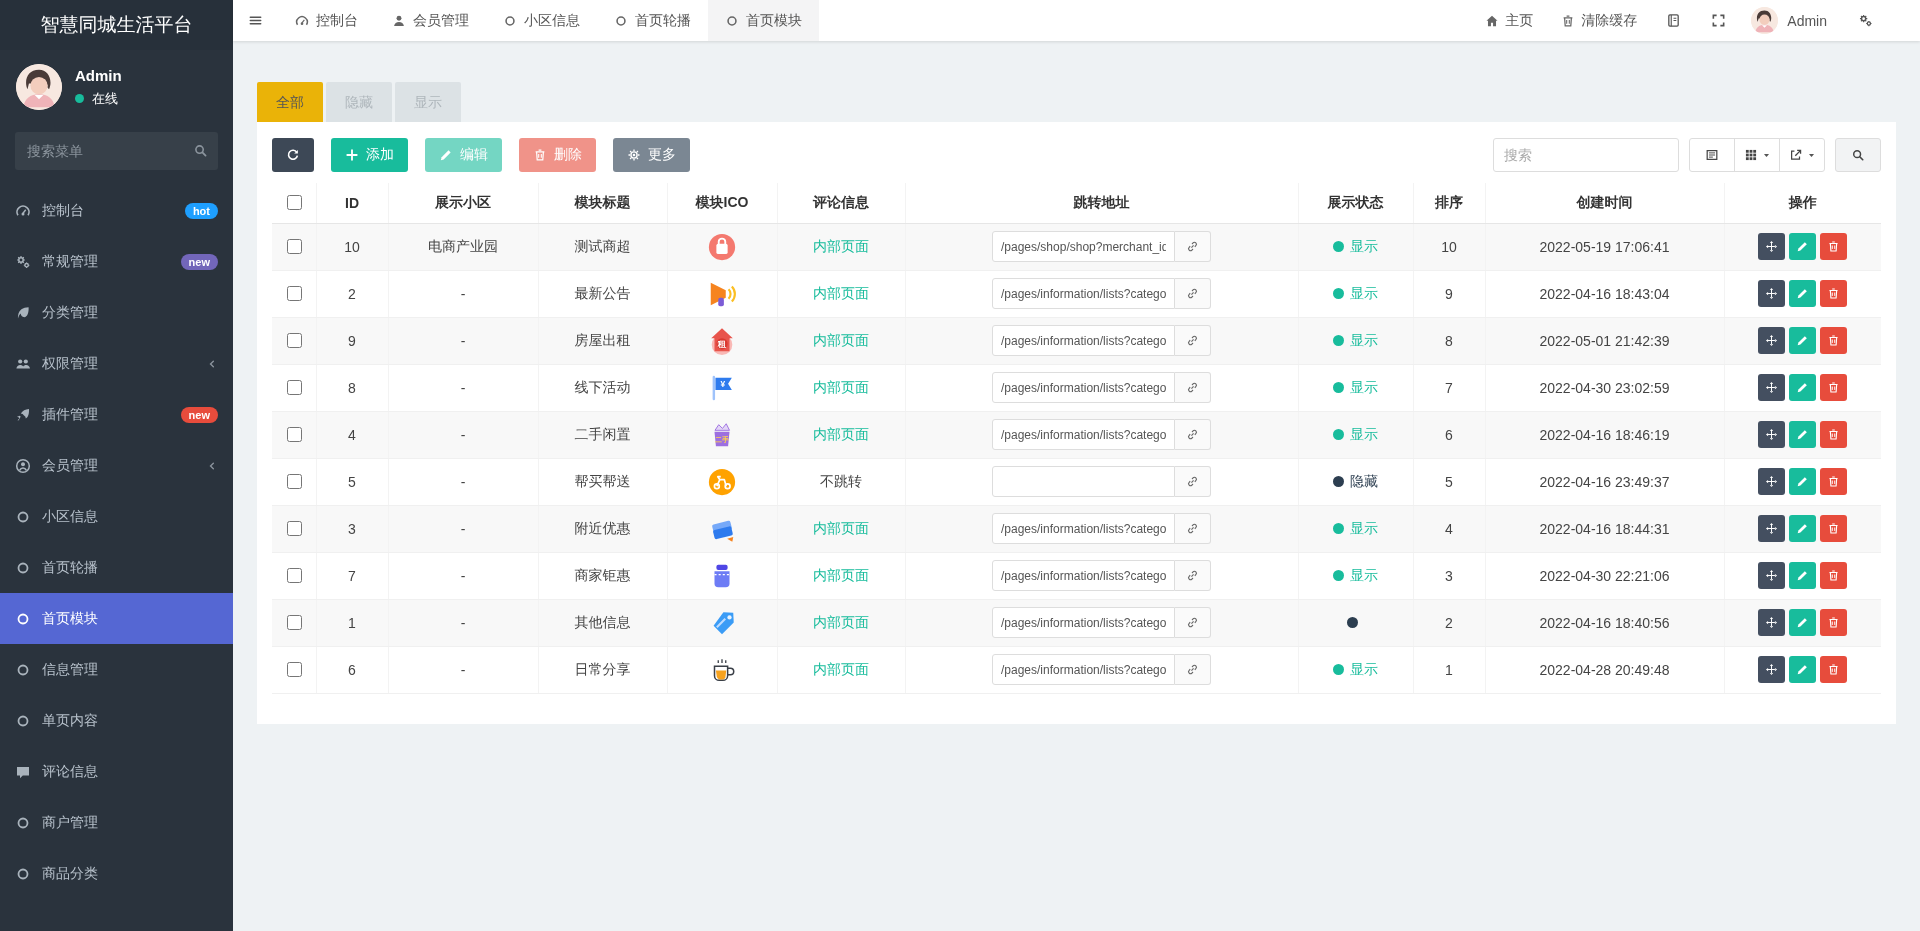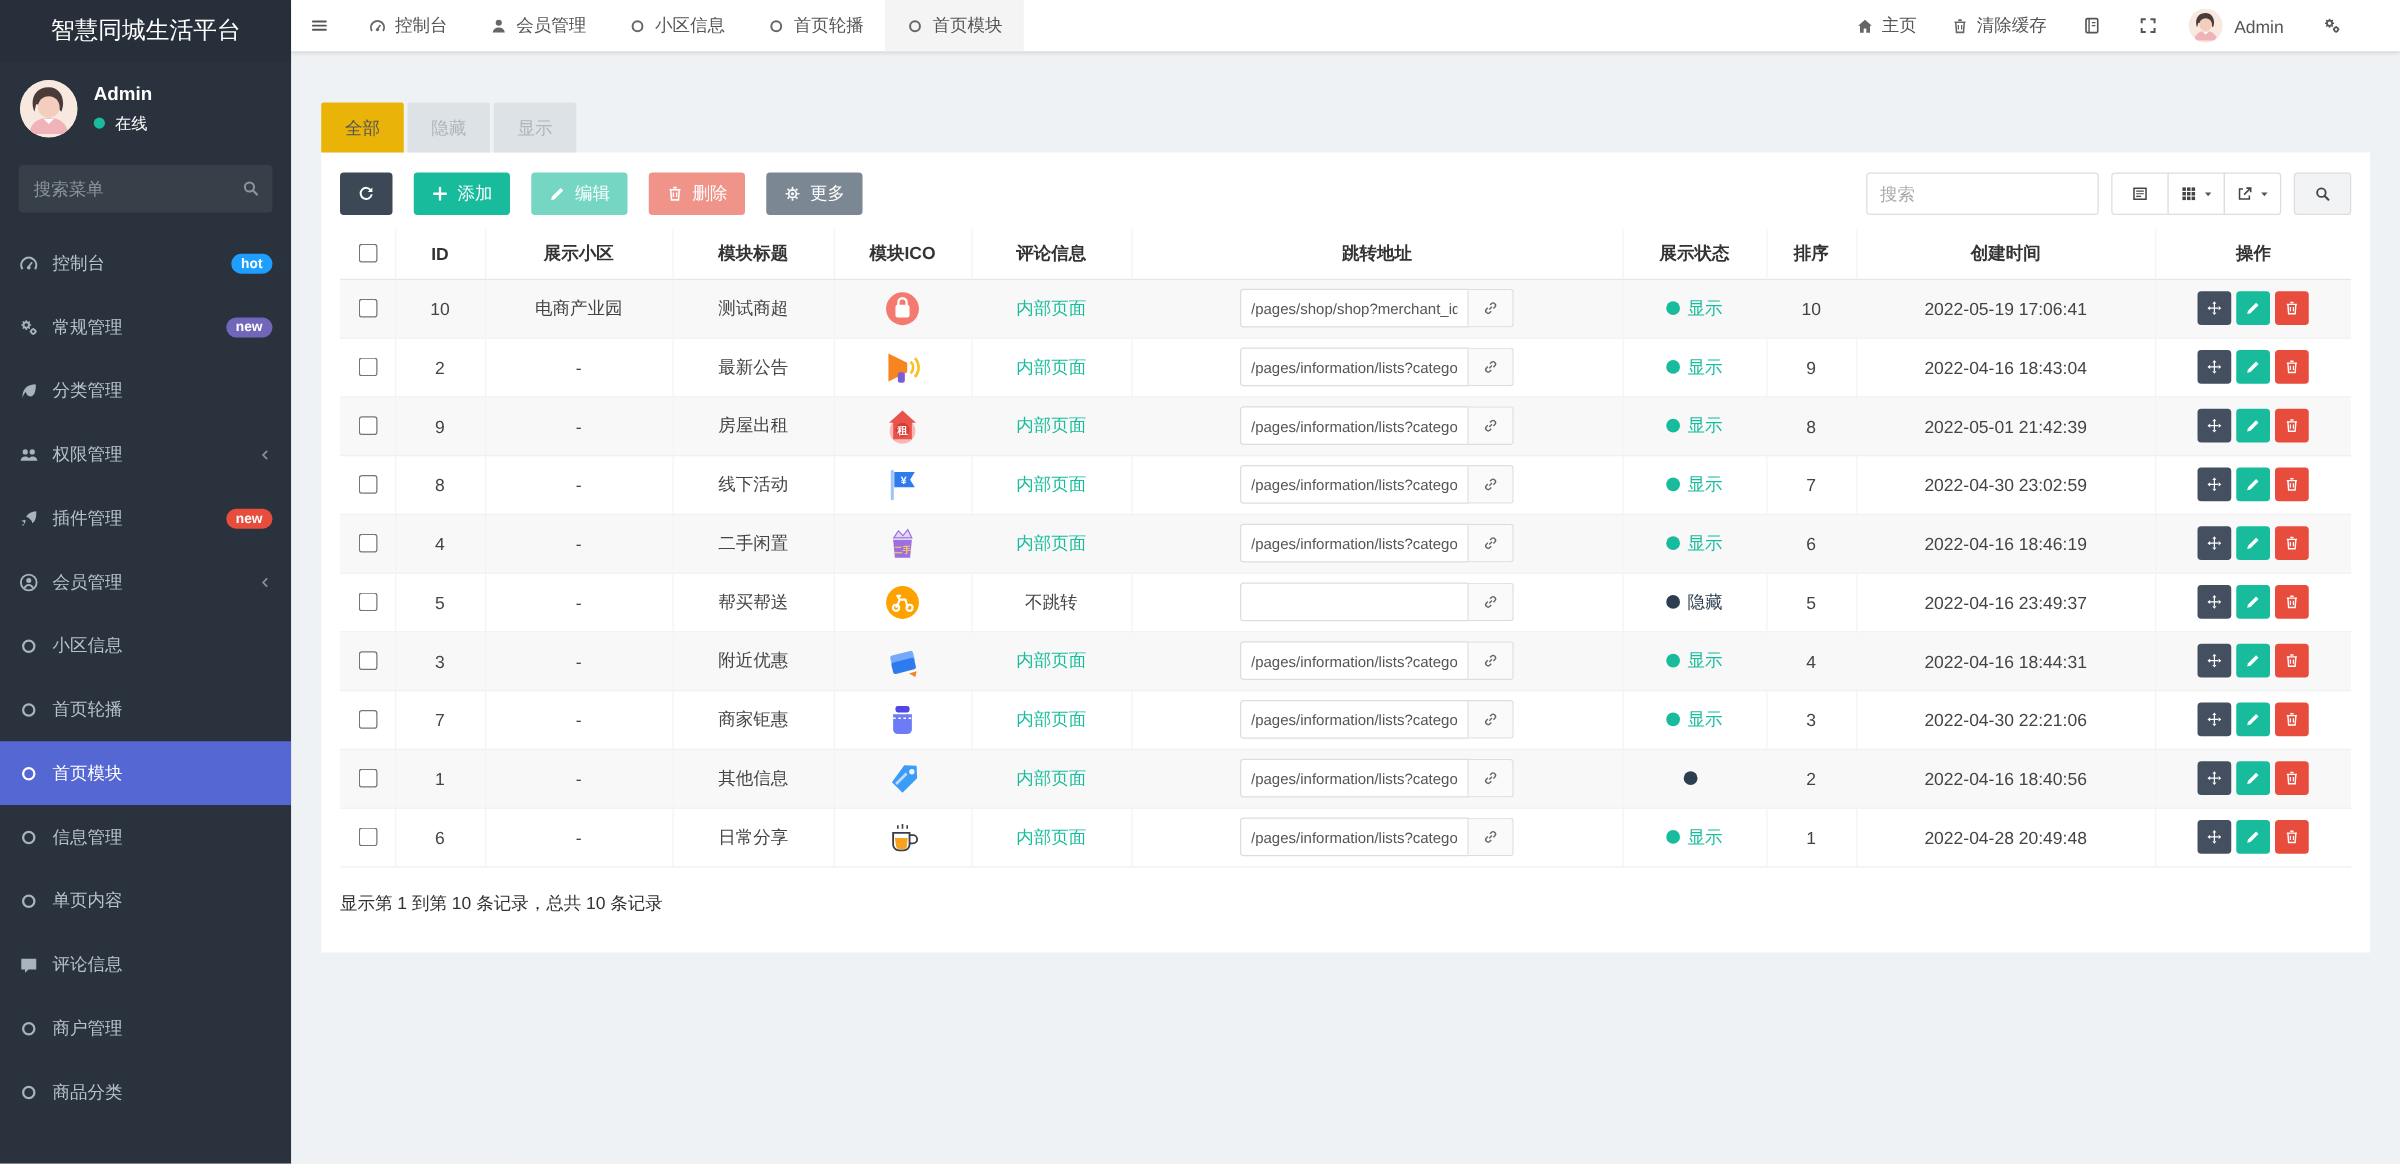--- a/index.html
+++ b/index.html
@@ -1084,17 +1084,16 @@
                       <svg>
                         <use href="#trash-icon"></use>
                       </svg>
                     </button>
       </span>
     </td>
   </tr>
 </tbody>
         </table>
 
-        <div class="summary">显示第 1 到第 10 条记录，总共 10 条记录</div>
       </div>
     </div>
   </div>
 </div>
 
 </body></html>

